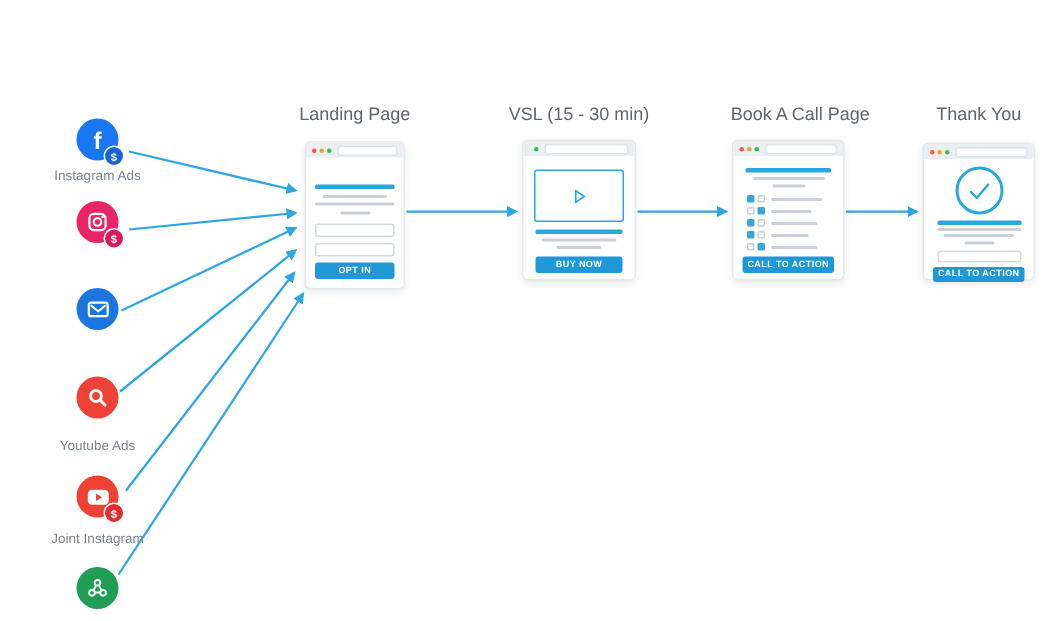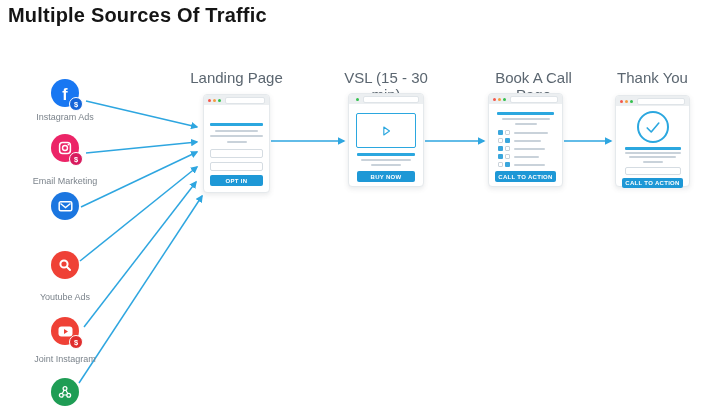--- a/index.html
+++ b/index.html
@@ -32,21 +32,21 @@
   .c-fb{background:#1877F2}      .b-fb{background:#1565D8}
   .c-ig{background:#EC2467}      .b-ig{background:#D81B5E}
   .c-em{background:#1B76E0}
   .c-or{background:#EF4136}
   .c-yt{background:#EF4136}      .b-yt{background:#E02D2D}
   .c-jv{background:#1F9D55}
   
   svg.arrows{position:absolute;left:0;top:0;pointer-events:none;}
   
   .card-title{
-    position:absolute;text-align:center;font-size:15px;color:#5B6670;
+    position:absolute;text-align:center;font-size:12px;color:#5B6670;
   }
   .card{
     position:absolute;background:#fff;border:1px solid #E5E9EC;border-radius:4px;
     box-shadow:0 2px 5px rgba(70,80,90,.12);box-sizing:border-box;
   }
   .chrome{
     height:10px;background:#ECEFF1;border-radius:3px 3px 0 0;
     display:flex;align-items:center;padding:0 4px;box-sizing:border-box;
   }
   .dot{width:3px;height:3px;border-radius:50%;margin-right:2px;flex:0 0 auto;}
@@ -71,21 +71,20 @@
   .cb{flex:0 0 auto;border-radius:1px;}
   .cb-on{width:5px;height:5px;background:#3AA6DC;}
   .cb-off{width:5px;height:5px;background:#fff;border:1px solid #C9D2DA;box-sizing:border-box;}
   .check-row .line{margin:0 0 0 2px;}
 </style>
 </head>
 <body>
 
 <div class="canvas">
 
-  <h1 class="page-title">Multiple Sources Of Traffic</h1>
 
   <svg class="arrows" width="702" height="414">
     <defs>
       <marker id="ah" markerWidth="5" markerHeight="5" refX="4" refY="2.5" orient="auto">
         <path d="M0,0 L5,2.5 L0,5 Z" fill="#2EA6E0"></path>
       </marker>
     </defs>
     <g stroke="#2EA6E0" stroke-width="1.5">
       <line x1="86" y1="101" x2="197" y2="127" marker-end="url(#ah)"></line>
       <line x1="86" y1="153" x2="197" y2="142" marker-end="url(#ah)"></line>
@@ -107,21 +106,20 @@
   <div class="src-label" style="top:112px">Instagram Ads</div>
   <div class="src-icon c-ig" style="top:134px">
     <svg width="14" height="14" viewBox="0 0 14 14">
       <rect x="1.6" y="1.6" width="10.8" height="10.8" rx="3" fill="none" stroke="#fff" stroke-width="1.5"></rect>
       <circle cx="7" cy="7" r="2.5" fill="none" stroke="#fff" stroke-width="1.4"></circle>
       <circle cx="10.4" cy="3.6" r="0.9" fill="#fff"></circle>
     </svg>
     <span class="badge b-ig">$</span>
   </div>
 
-  <div class="src-label" style="top:176px">Email Marketing</div>
   <div class="src-icon c-em" style="top:192px">
     <svg width="15" height="14" viewBox="0 0 15 14">
       <rect x="1.2" y="2.8" width="12.6" height="9" rx="1.5" fill="none" stroke="#fff" stroke-width="1.5"></rect>
       <polyline points="2.5,4.5 7.5,8.5 12.5,4.5" fill="none" stroke="#fff" stroke-width="1.4"></polyline>
     </svg>
   </div>
 
   <div class="src-icon c-or" style="top:251px">
     <svg width="14" height="14" viewBox="0 0 14 14">
       <circle cx="6" cy="6" r="3.6" fill="none" stroke="#fff" stroke-width="2"></circle>

